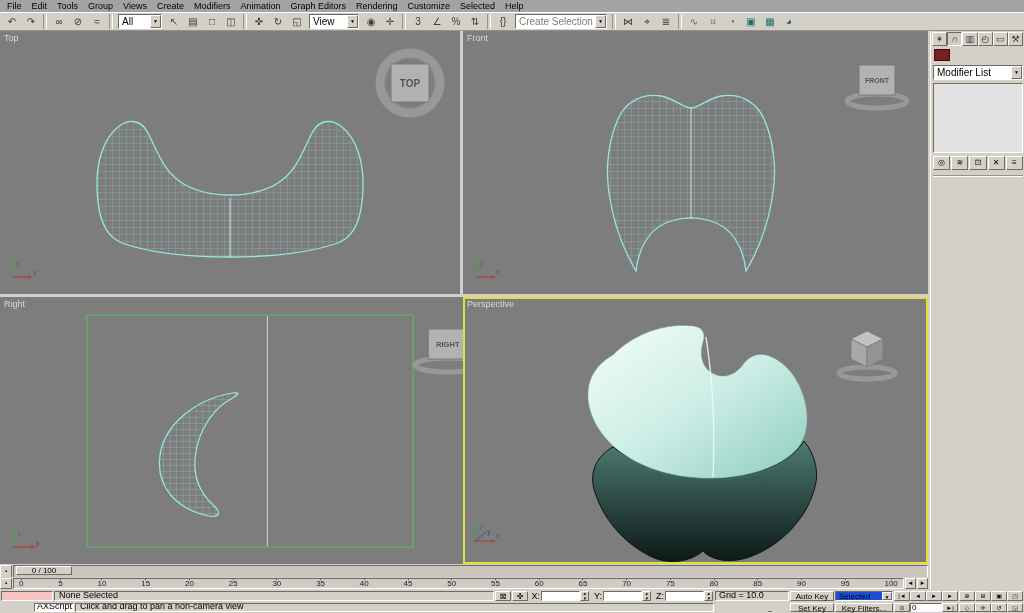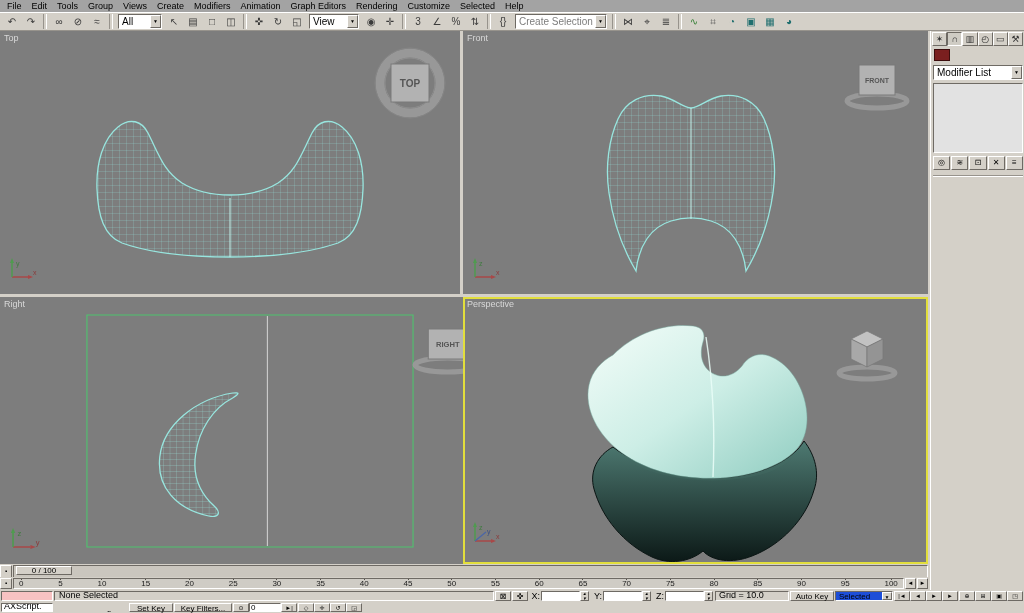--- a/index.html
+++ b/index.html
@@ -75,21 +75,21 @@
   .tick b { font-weight:normal; }
   .tb-arrow { width:11px; font-size:6px; line-height:9px; text-align:center; padding:0; }
 
   
   .srow { position:absolute; left:0; width:1024px; display:flex; align-items:stretch;
     background:#d4d0c8; gap:1px; padding:1px 1px; font-size:9px; }
   .r1 { top:590px; height:12px; }
   .r2 { top:602px; height:11px; }
   .cell { display:flex; align-items:flex-end; white-space:nowrap; overflow:hidden; }
   .macro { width:52px; background:#f7c2c2; border:1px solid; border-color:#6e6a64 #ffffff #ffffff #6e6a64; }
-  .listener { width:52px; background:#ffffff; border:1px solid; border-color:#6e6a64 #ffffff #ffffff #6e6a64; padding-left:2px; }
+  .listener { width:40px; background:#ffffff; border:1px solid; border-color:#6e6a64 #ffffff #ffffff #6e6a64; padding-left:2px;margin-left:33px; }
   .statuspanel { flex:1; padding-left:4px; border:1px solid; border-color:#6e6a64 #ffffff #ffffff #6e6a64; background:#d4d0c8; }
   .prompt { flex:1; padding-left:4px; border:1px solid; border-color:#6e6a64 #ffffff #ffffff #6e6a64; background:#d4d0c8; }
   .sqbtn { width:16px; font-size:8px; line-height:9px; text-align:center; padding:0; }
   .xyz { display:flex; align-items:center; width:61px; }
   .xyz label { width:12px; text-align:right; padding-right:1px; }
   .xyz input { width:39px; height:10px; font-size:8px; padding:0 1px; }
   .spin { width:9px; display:flex; flex-direction:column; align-items:center;
     font-size:5px; line-height:5px; background:#d4d0c8; border:1px solid; border-color:#ffffff #6e6a64 #6e6a64 #ffffff; height:10px; justify-content:center; }
   .gridcell { width:74px; padding-left:3px; border:1px solid; border-color:#6e6a64 #ffffff #ffffff #6e6a64; }
   .addtag { width:74px; padding-left:3px;margin-top:8px; }
@@ -469,20 +469,21 @@
     <span class="nav">
       <button class="raised">⊕</button>
       <button class="raised">⊞</button>
       <button class="raised">▣</button>
       <button class="raised">◳</button>
     </span>
   </div>
 
   <div class="srow r2">
     <span class="cell listener">AXScript.</span>
+    <span class="cell prompt">Click and drag to pan a non-camera view</span>
     <span class="cell addtag">Add Time Tag</span>
     <button class="akey raised">Set Key</button>
     <button class="kfil raised">Key Filters...</button>
     <span class="pb">
       <button class="raised">⊙</button>
       <input class="well timefield" value="0" style="">
       <button class="raised">►|</button>
     </span>
     <span class="nav">
       <button class="raised">◇</button>

